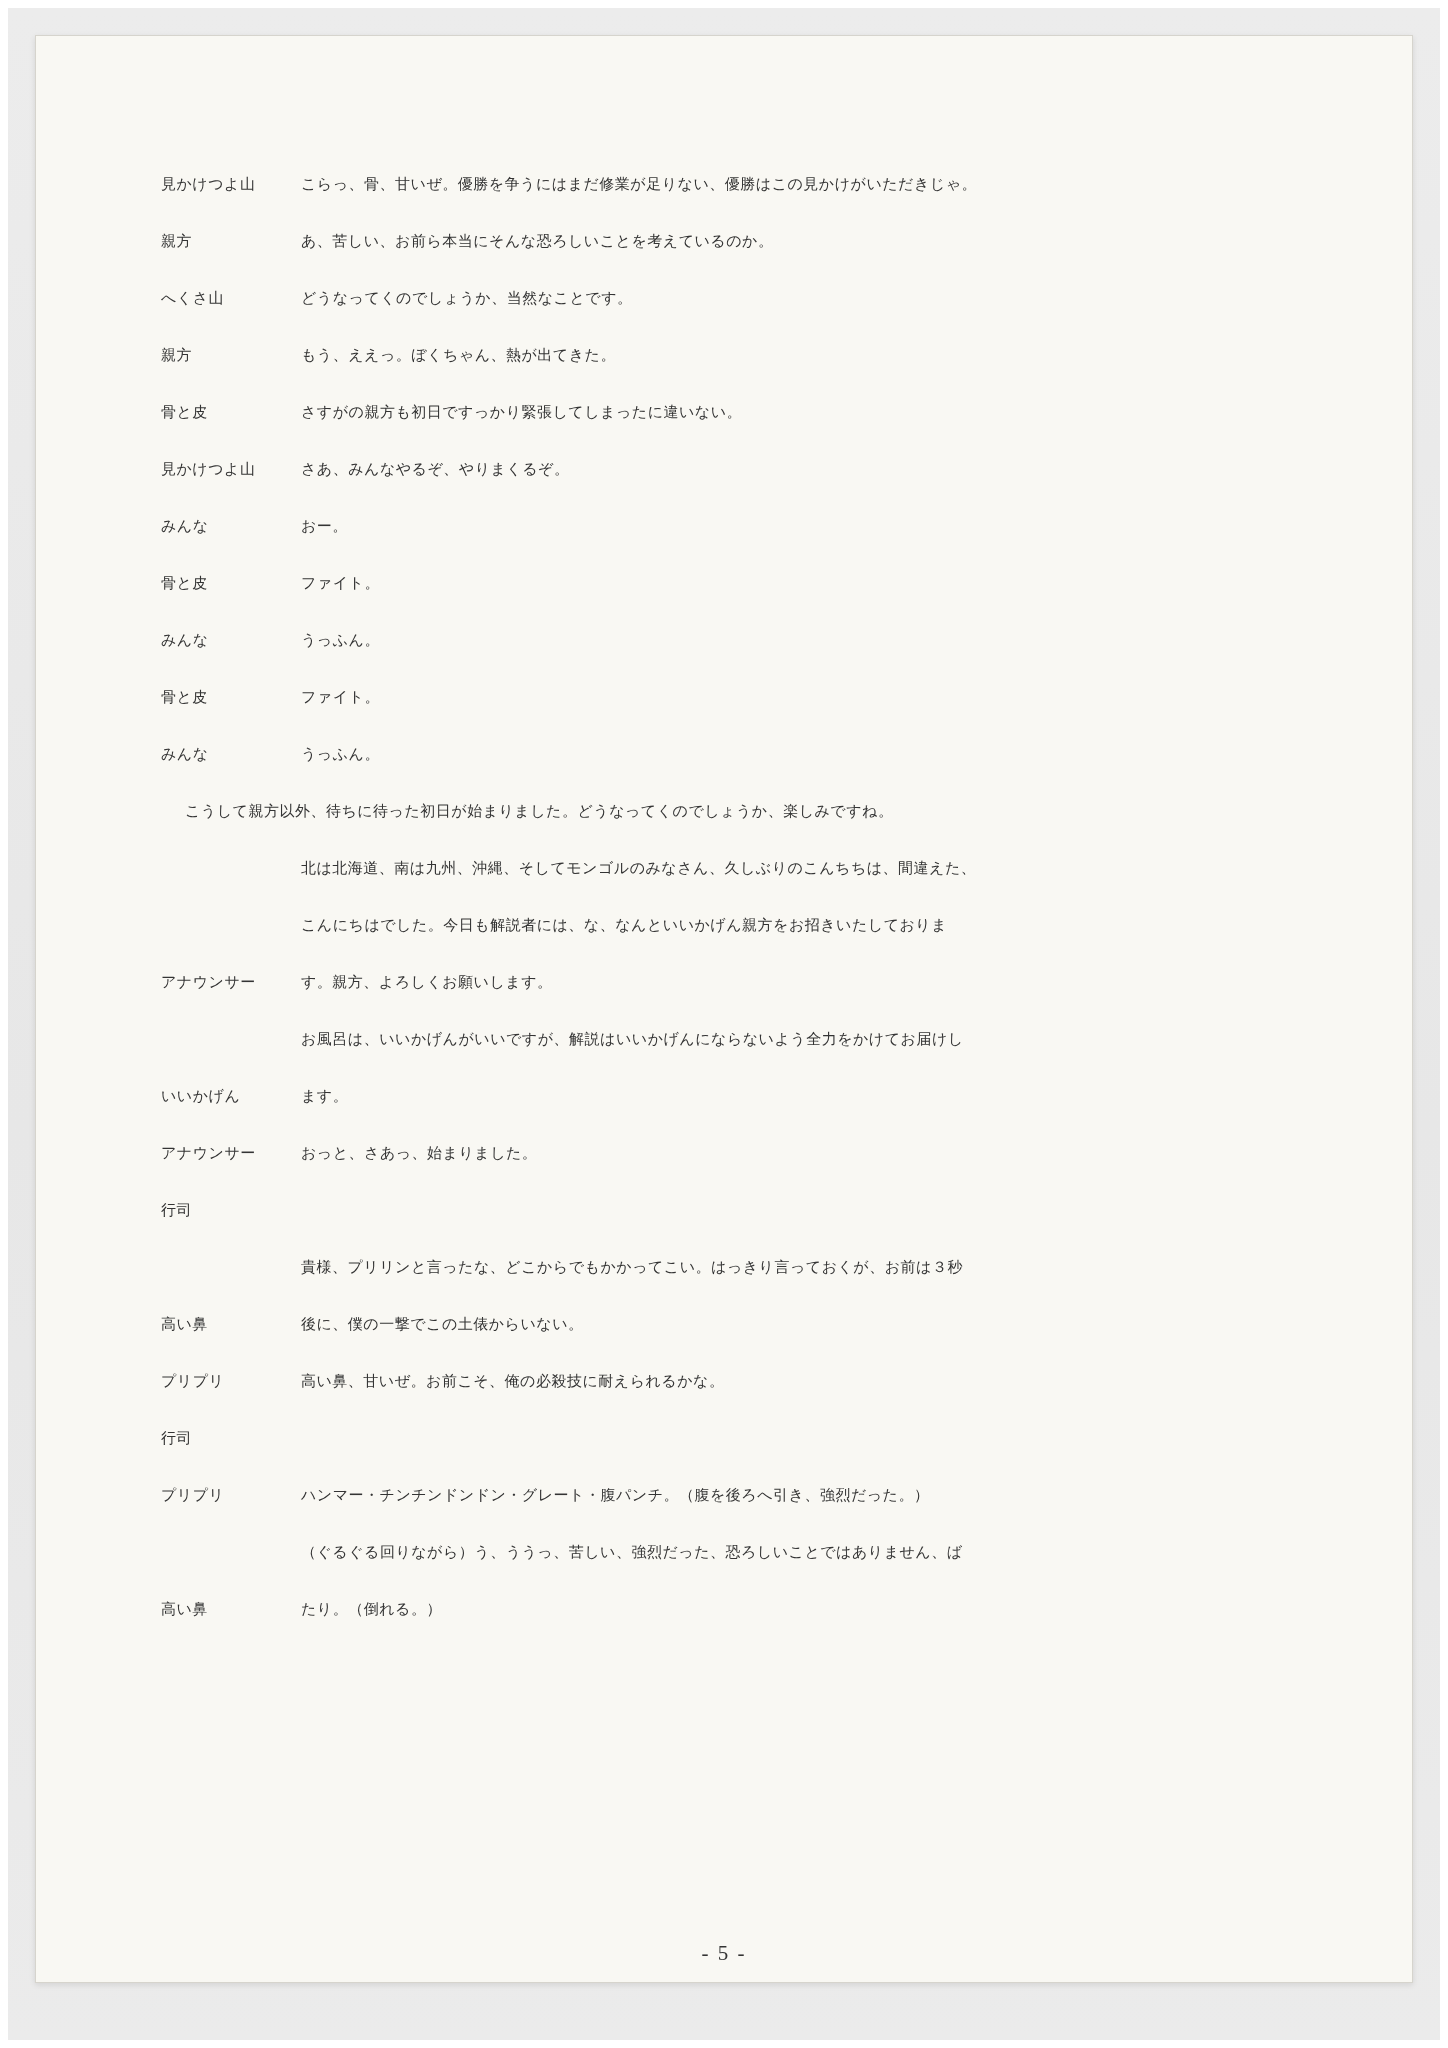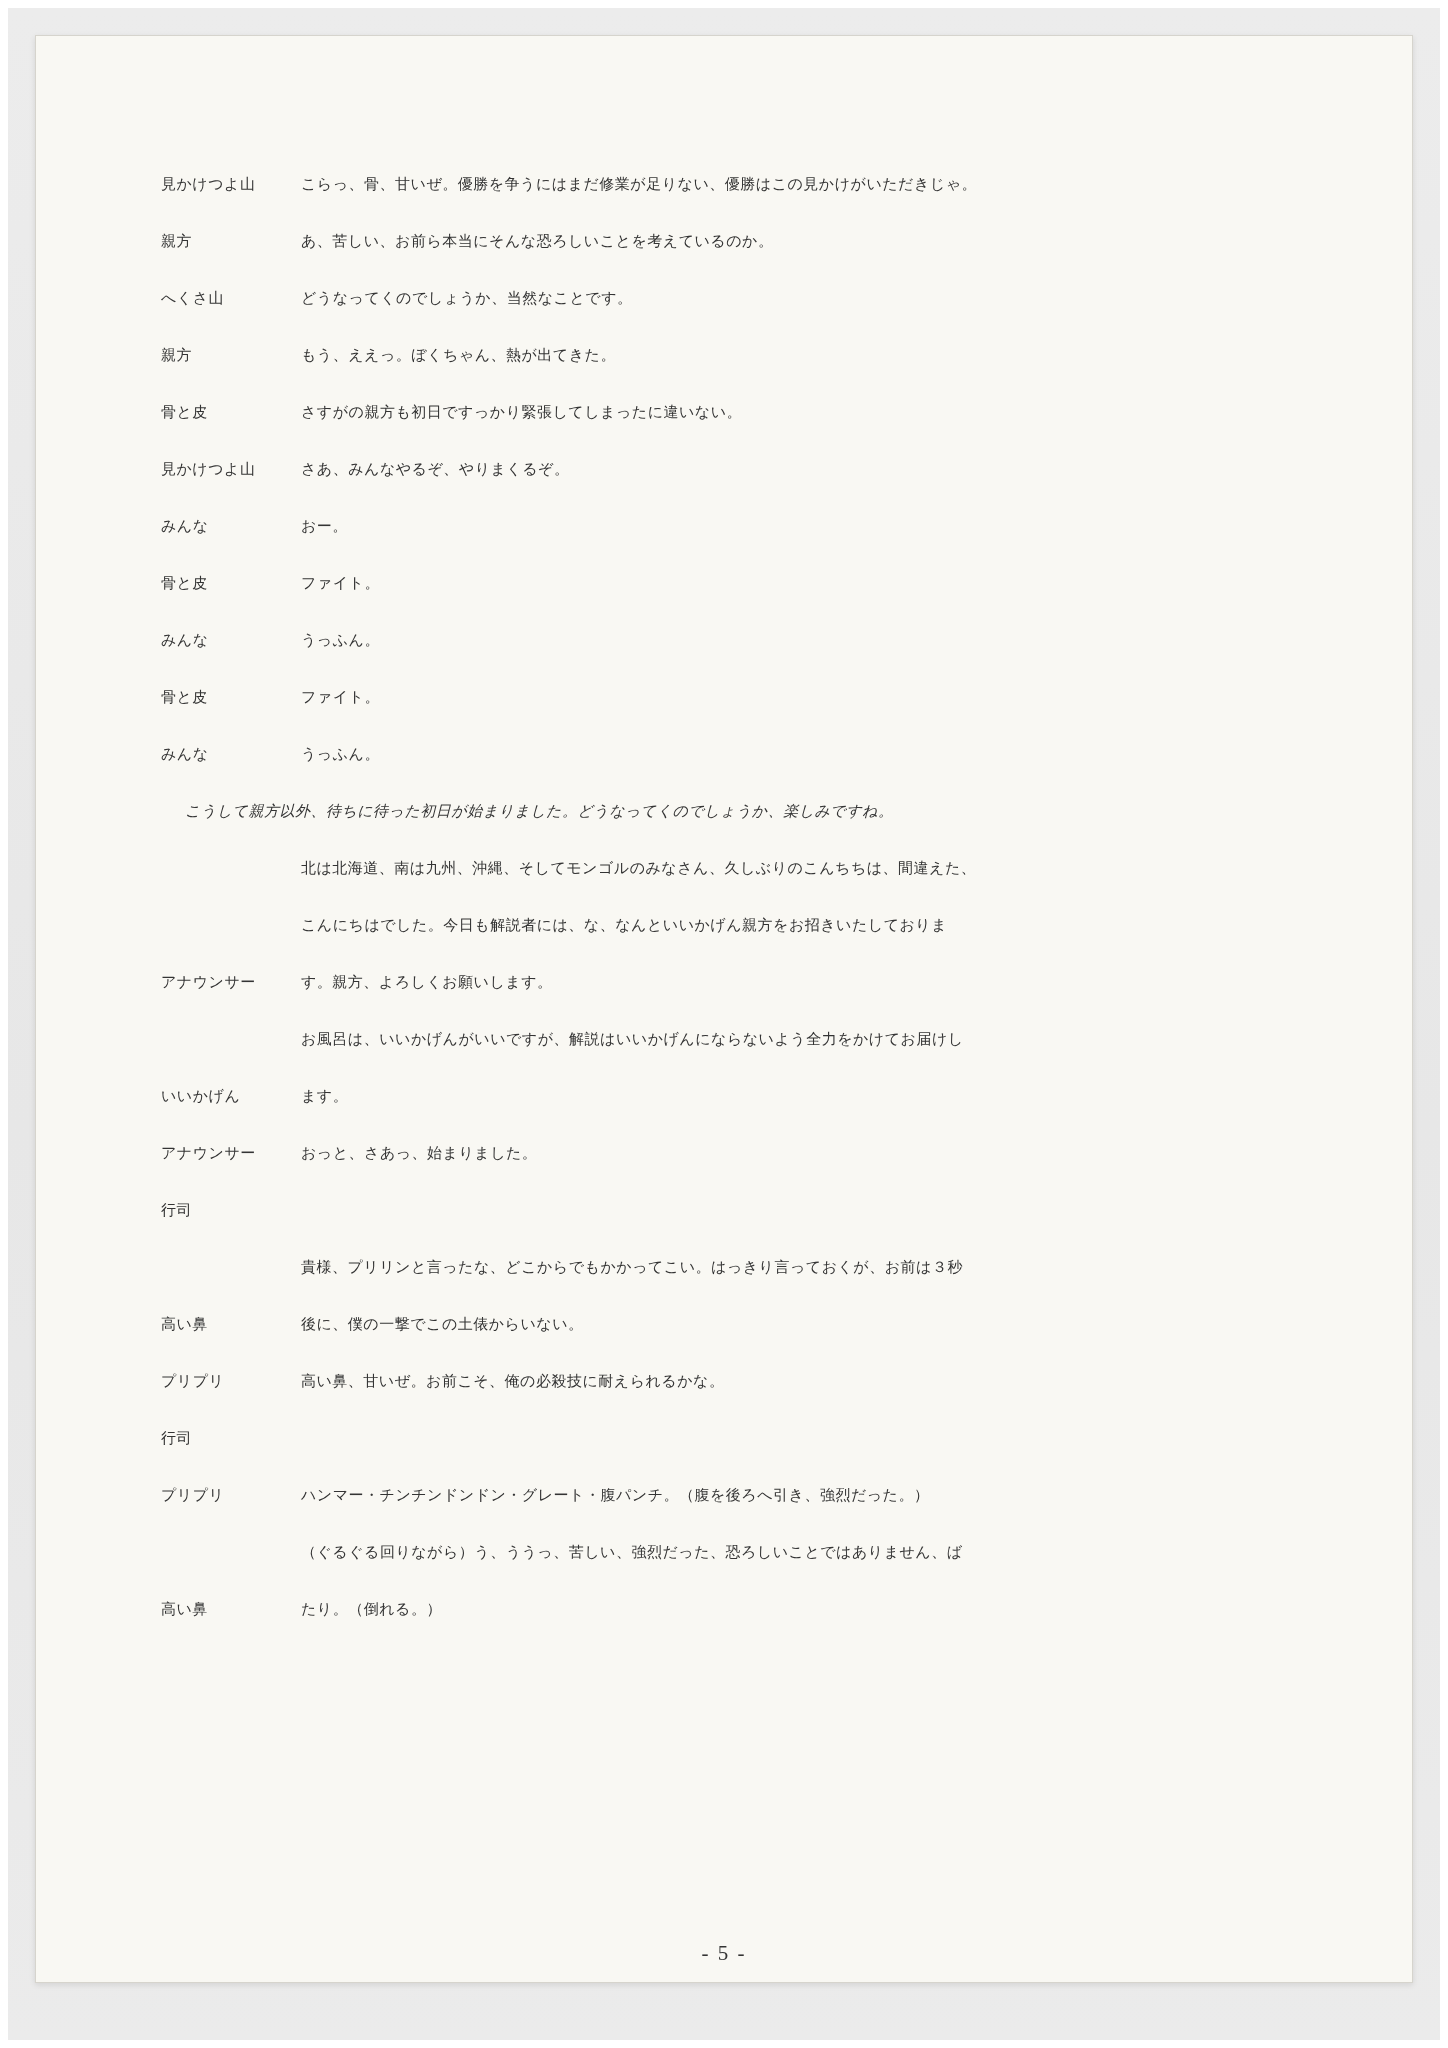--- a/index.html
+++ b/index.html
@@ -45,21 +45,20 @@
     flex:0 0 140px;
     white-space:nowrap;
   }
   .dialogue{
     width:676px;
     flex:0 0 676px;
   }
   .row.narration .dialogue{
     width:816px;flex:0 0 816px;
     text-indent:24px;
-    font-style:italic;
   }
   .footer{
     position:absolute;
     left:0;right:0;
     bottom:16px;
     text-align:center;
     color:var(--ink);
     font-size:21px;
     letter-spacing:2px;
   }

